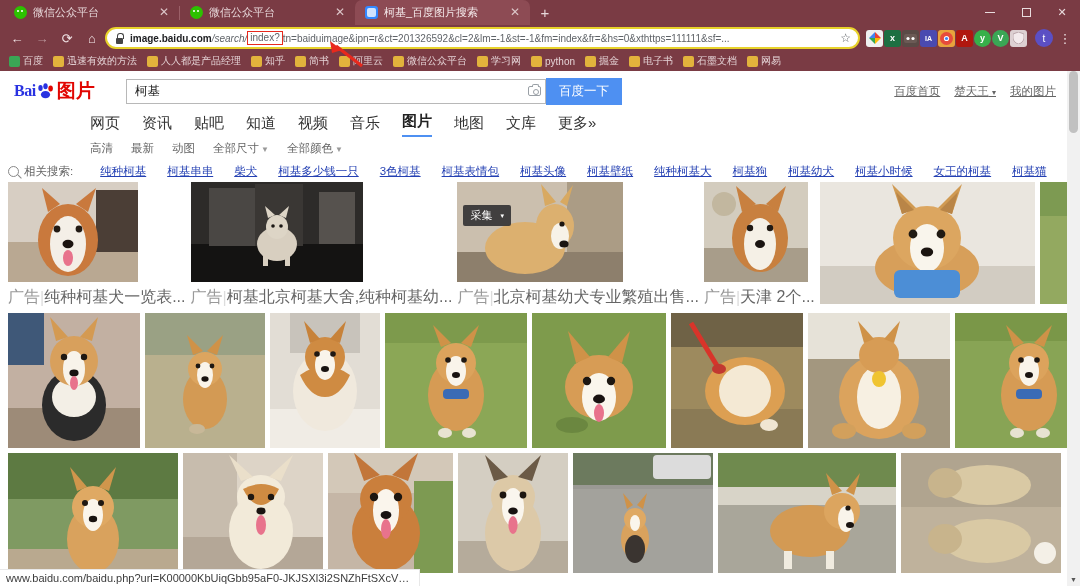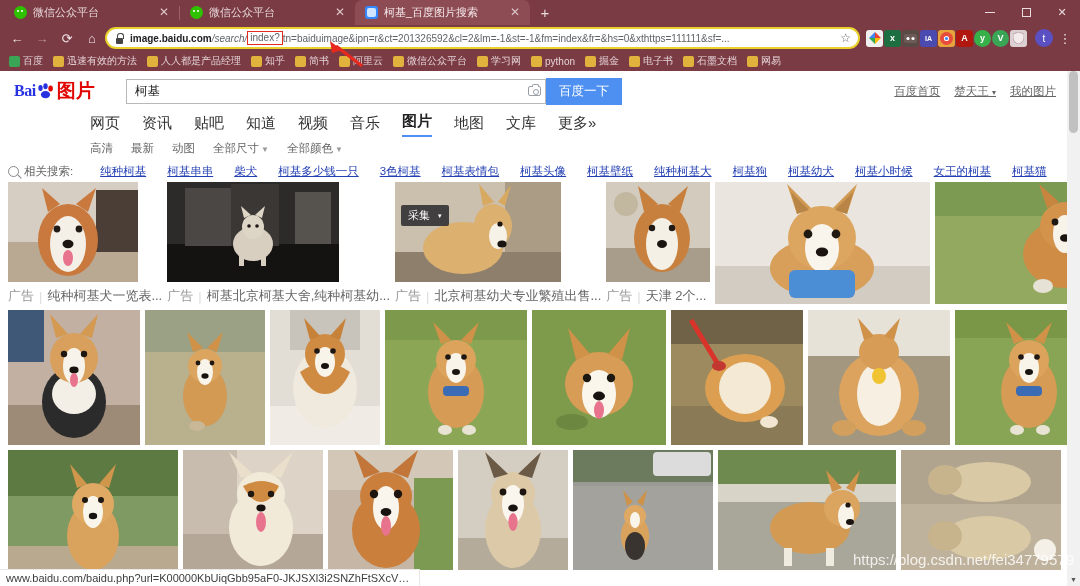--- a/index.html
+++ b/index.html
@@ -304,23 +304,23 @@
   .rel-link { color: #2440b3; margin-right: 21px; }
 
   
   .grid-wrap { padding: 0 0 0 8px; }
   .grid-row { display: flex; gap: 5px; margin-bottom: 5px; }
   .cell { position: relative; overflow: hidden; flex: 0 0 auto; }
   .cell img, .photo {
     display: block; width: 100%; height: 100%;
   }
   .adcaption {
-    font-size: 13px; color: #666; padding-top: 5px;
+    font-size: 16px; color: #666; padding-top: 5px;
     white-space: nowrap; overflow: hidden; text-overflow: ellipsis;
-    display: flex; align-items: center; gap: 5px;
+    display: flex; align-items: center; 
   }
   .adcaption .ad-tag { color: #999; }
   .adcaption .ad-div { color: #ddd; }
   .collect-btn {
     position: absolute; left: 6px; top: 5px;
     background: rgba(45,45,48,0.88);
     color: #fff; font-size: 11px;
     padding: 3px 7px;
     display: flex; align-items: center; gap: 8px;
     border-radius: 2px;
@@ -972,17 +972,16 @@
         </div>
       </div>
     </div>
 
     <div class="scrollbar">
       <div class="scroll-arrow" style="top:0">▲</div>
       <div class="scroll-thumb"></div>
       <div class="scroll-arrow" style="bottom:0">▼</div>
     </div>
 
-    <div class="watermark">https://blog.csdn.net/fei34779579</div>
 
     <div class="statusbar">www.baidu.com/baidu.php?url=K00000KbUiqGbb95aF0-JKJSXl3i2SNZhFtSXcV0LxeCx...</div>
   </div>
 </div>
 
 </body></html>

